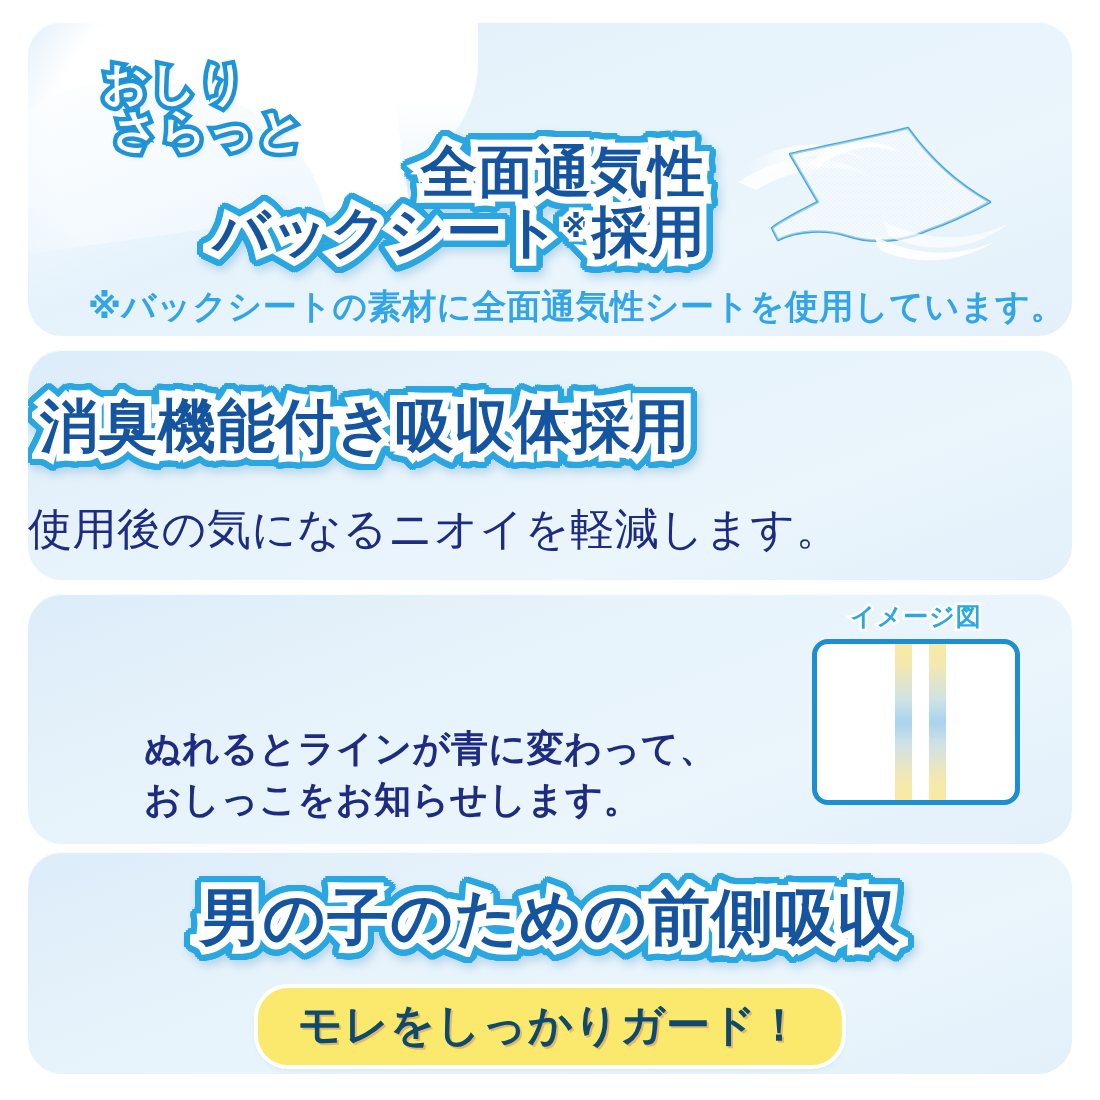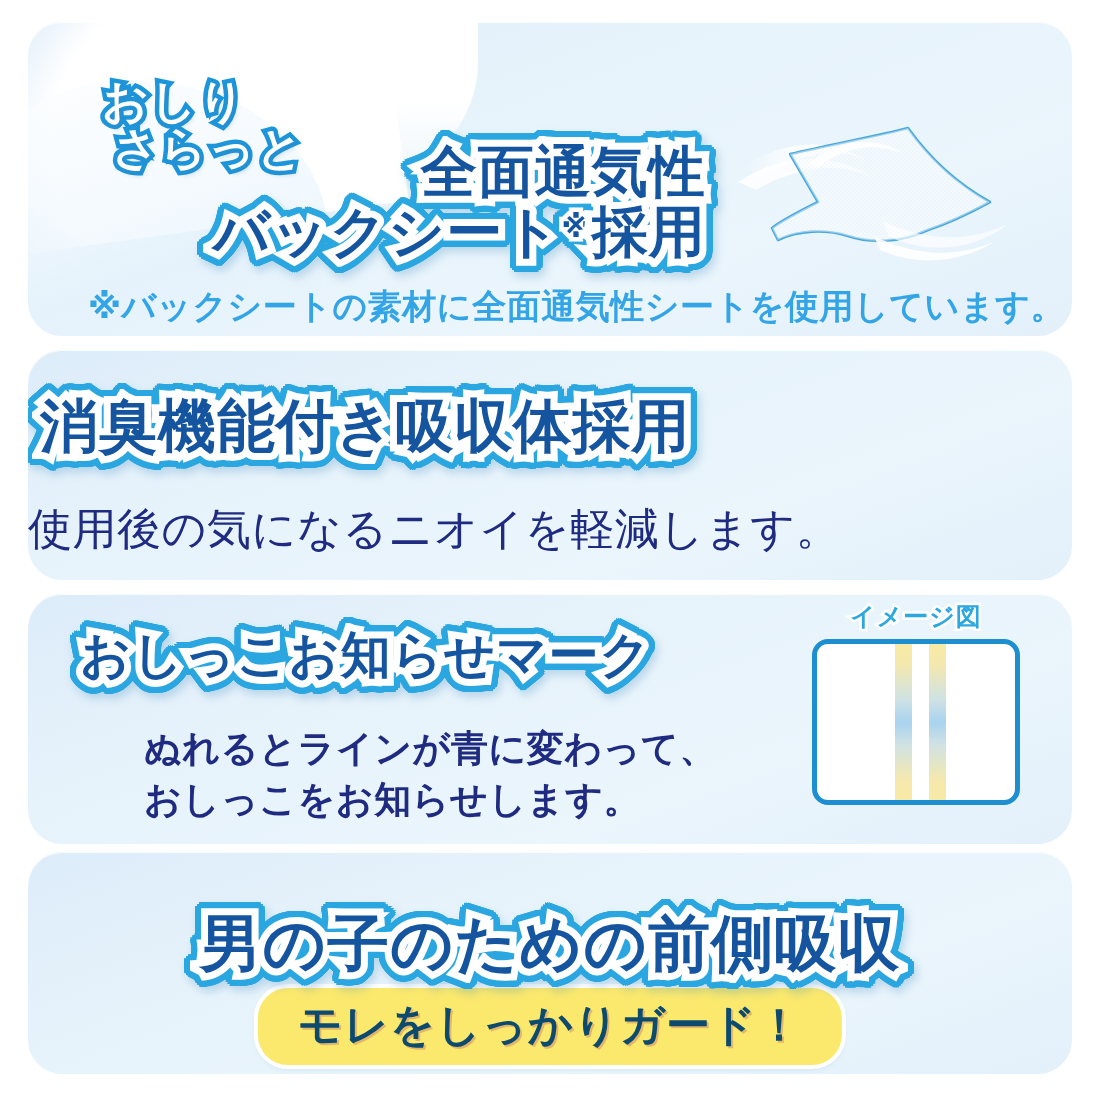--- a/index.html
+++ b/index.html
@@ -59,21 +59,21 @@
     border-radius: 0 0 60% 40%;
     background: linear-gradient(180deg, #ffffff 0%, #ffffff 55%, rgba(255,255,255,0) 100%);
   }
 
   
   .jp { font-family: "DejaVu Sans", "Liberation Sans", sans-serif; font-weight: 700; }
 
   
   #catch-copy {
     position: absolute;
-    left: 74px; top: 56px;
+    left: 74px; top: 38px;
     font-size: 46px;
     line-height: 1.02;
     letter-spacing: 1px;
     color: #ffffff;
     -webkit-text-stroke: 9px #1d95da;
     paint-order: stroke fill;
     text-shadow: 3px 4px 5px rgba(60,130,180,.30);
     z-index: 4;
   }
   #catch-copy .l2 { display: block; padding-left: 10px; }
@@ -208,21 +208,20 @@
   #wet-stripe-left  { left: 78px; }
   #wet-stripe-right { left: 112px; }
 
   
   #p4-title {
     position: absolute;
     left: 0; right: 0; top: 24px;
     text-align: center;
     font-size: 62px;
     z-index: 3;
-    margin-top: 26px;
   }
   #p4-badge {
     position: absolute;
     left: 50%;
     transform: translateX(-50%);
     top: 136px;
     padding: 8px 40px 10px 40px;
     border-radius: 30px;
     background: #fbe96d;
     box-shadow: 0 0 0 4px #ffffff, 0 3px 6px rgba(90,150,195,.25);
@@ -287,21 +286,20 @@
 
     <div class="jp" id="p1-note">※バックシートの素材に全面通気性シートを使用しています。</div>
   </section>
 
   <section class="panel" id="panel-2">
     <div class="jp headline" id="p2-title">消臭機能付き吸収体採用</div>
     <div class="jp" id="p2-sub">使用後の気になるニオイを軽減します。</div>
   </section>
 
   <section class="panel" id="panel-3">
-    <div class="jp headline" id="p3-title">おしっこお知らせマーク</div>
 
     <div class="jp" id="p3-body">
       <span>ぬれるとラインが青に変わって、</span>
       <span>おしっこをお知らせします。</span>
     </div>
 
     <figure id="image-figure">
       <figcaption class="jp" id="image-figure-label">イメージ図</figcaption>
       <div id="image-figure-box">
         <div class="wet-stripe" id="wet-stripe-left"></div>

